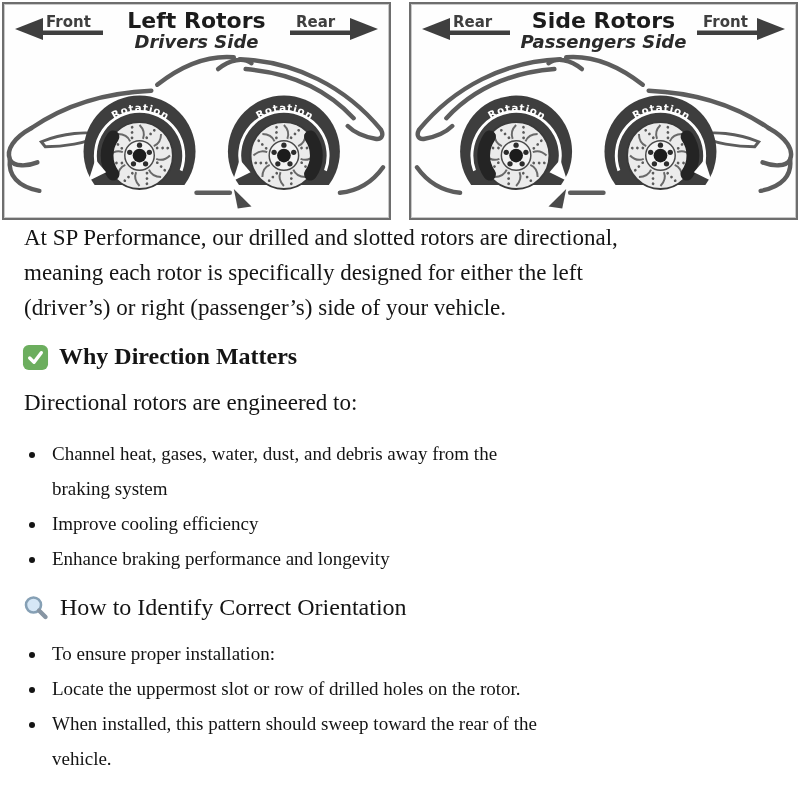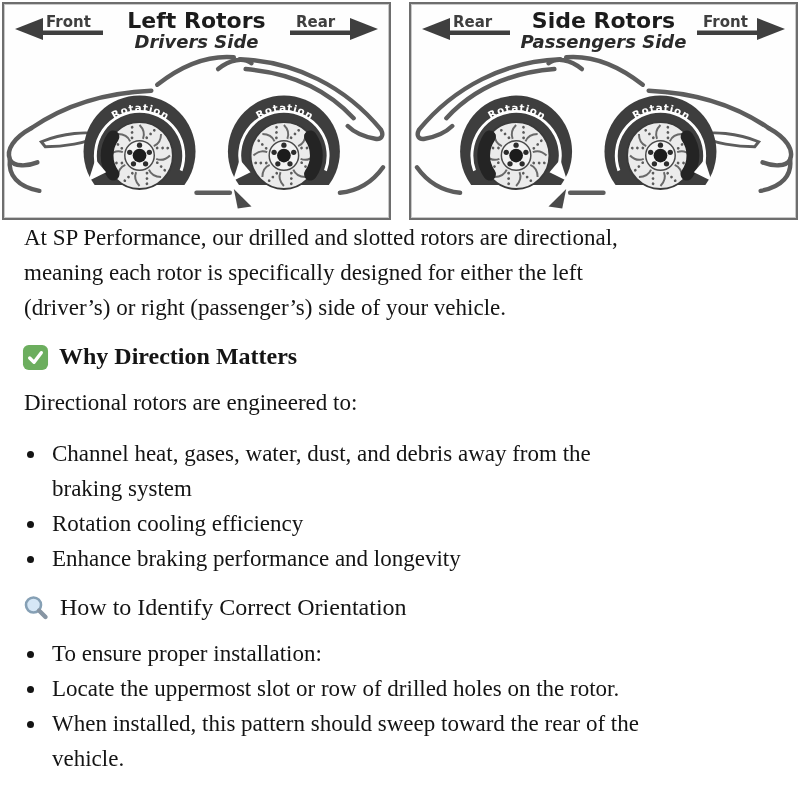--- a/index.html
+++ b/index.html
@@ -27,21 +27,21 @@
 
   
   .prewrap { white-space:pre-line; }
   .intro { margin:0 24px 0 24px; font-size:23px; line-height:35px; }
   .sec-h { display:flex; align-items:flex-end; gap:10px; margin:16px 24px 0 22px;
            font-size:24px; }
   .sec-h.bold .sec-title { font-weight:bold; }
   .sec-h .sec-title { line-height:30px; }
   .lead { margin:14px 24px 16px 24px; font-size:23px; line-height:35px; }
   ul.blist { margin:10px 24px 0 0; padding-left:47px; }
-  ul.blist li { font-size:23px; line-height:35px; padding-left:5px; }
+  ul.blist li { font-size:19px; line-height:35px; padding-left:5px; }
   ul.blist.second { margin-top:14px; }
   .emoji-svg { flex:0 0 auto; display:block; }
   .hidden-defs { position:absolute; width:0; height:0; overflow:hidden; }
 </style>
 </head>
 <body>
 
 <svg class="hidden-defs" aria-hidden="true">
   <defs>
     <clipPath id="archclip" clipPathUnits="userSpaceOnUse">
@@ -220,21 +220,21 @@
     <polyline points="8,14.5 12.5,19 20,9" stroke="#ffffff" stroke-width="3.5" fill="none" stroke-linecap="round" stroke-linejoin="round"></polyline>
   </svg>
   <span class="sec-title">Why Direction Matters</span>
 </div>
 
 <p class="lead">Directional rotors are engineered to:</p>
 
 <ul class="blist">
   <li><span class="prewrap">Channel heat, gases, water, dust, and debris away from the
 braking system</span></li>
-  <li><span class="prewrap">Rotation cooling efficiency</span></li>
+  <li><span class="prewrap">Improve cooling efficiency</span></li>
   <li><span class="prewrap">Enhance braking performance and longevity</span></li>
 </ul>
 
 <div class="sec-h">
   <svg class="emoji-svg" width="28" height="28" viewBox="0 0 28 28">
     <circle cx="11.5" cy="11" r="7.5" fill="#d6e7f6" stroke="#86a0b5" stroke-width="2.6"></circle>
     <line x1="17" y1="16.5" x2="23.5" y2="23" stroke="#8795a3" stroke-width="4.4" stroke-linecap="round"></line>
   </svg>
   <span class="sec-title">How to Identify Correct Orientation</span>
 </div>

